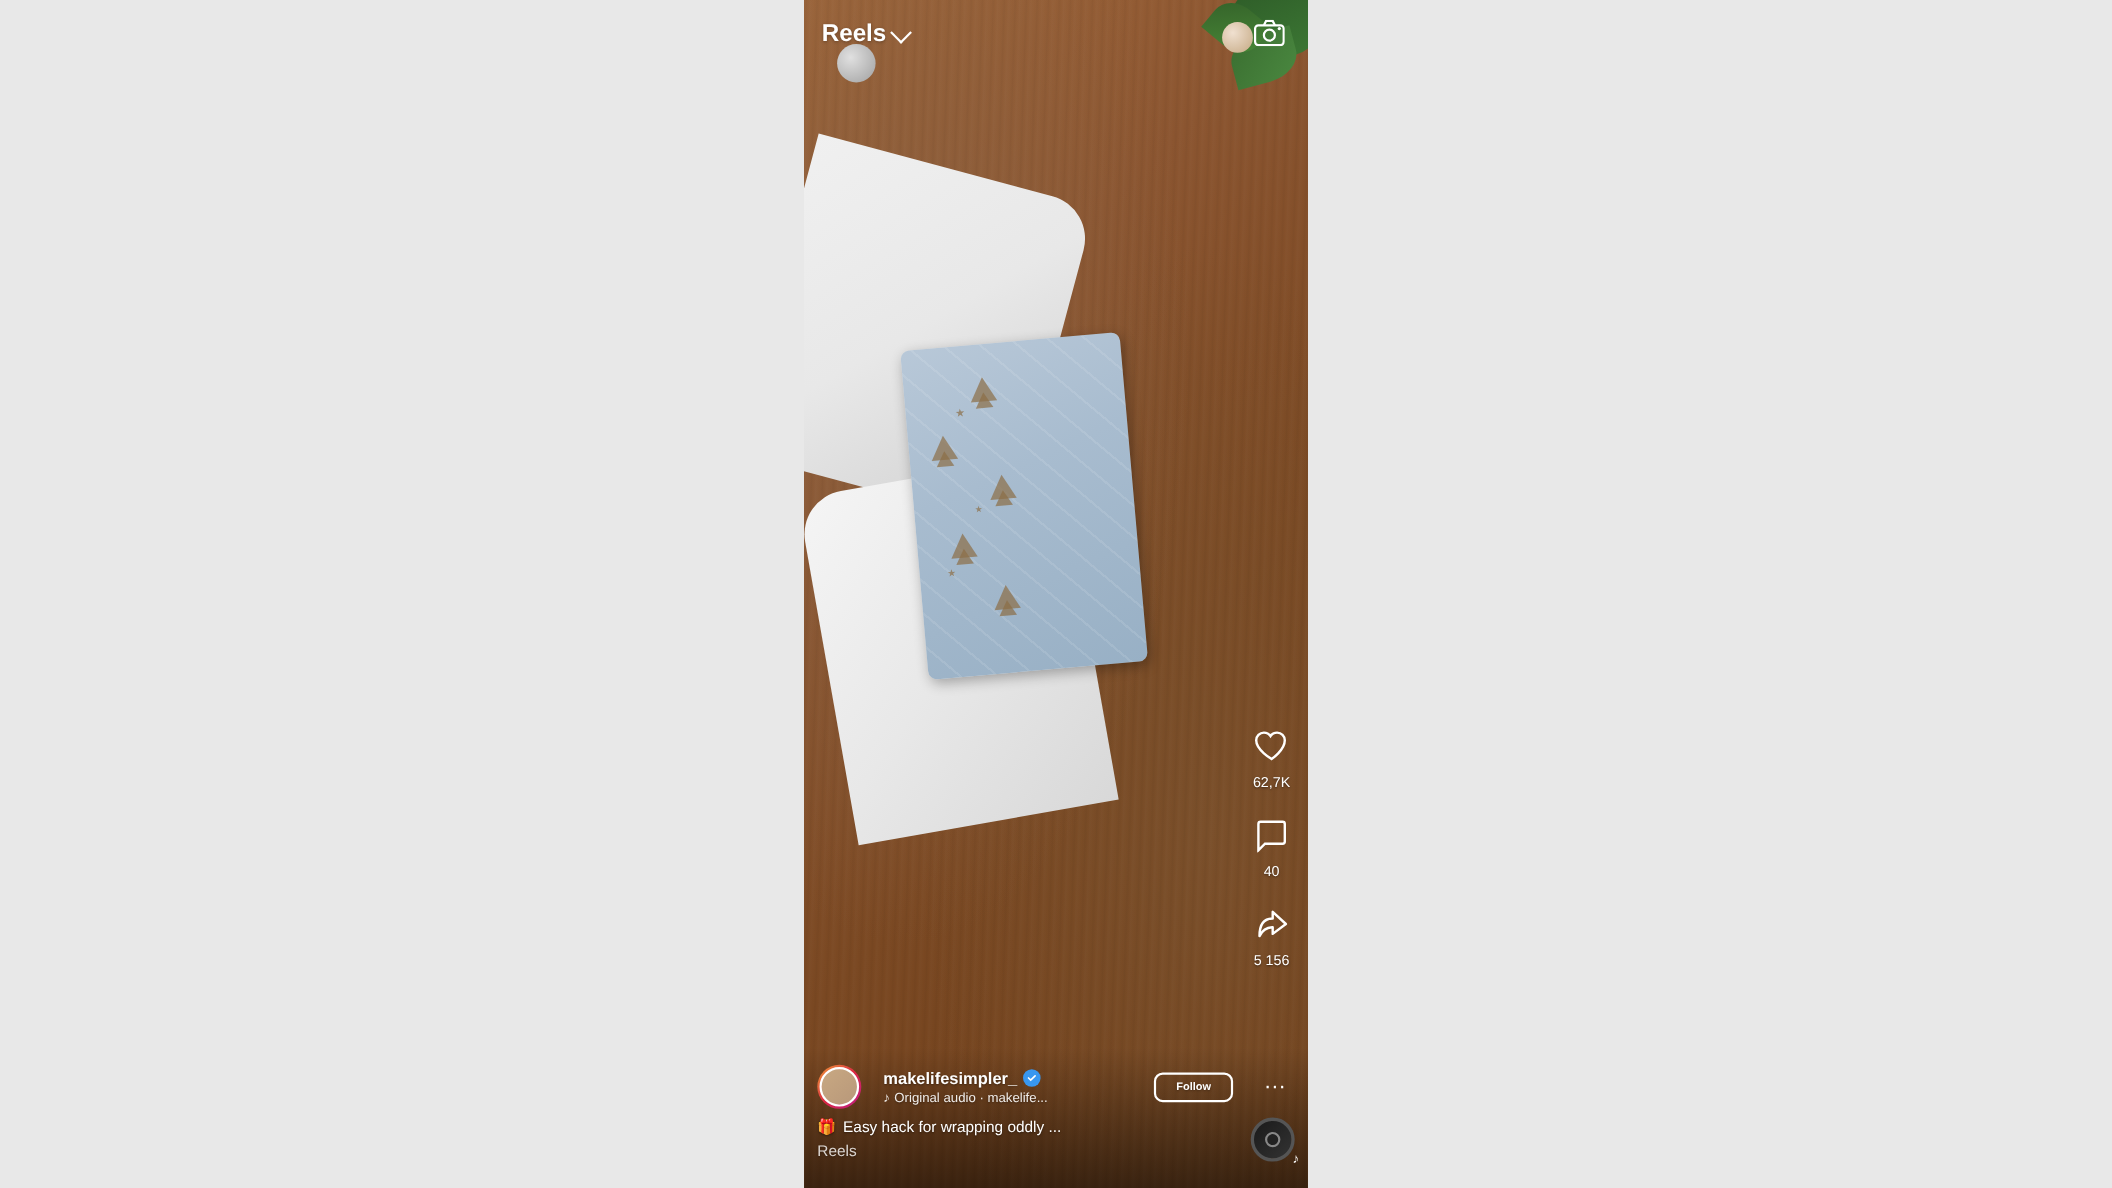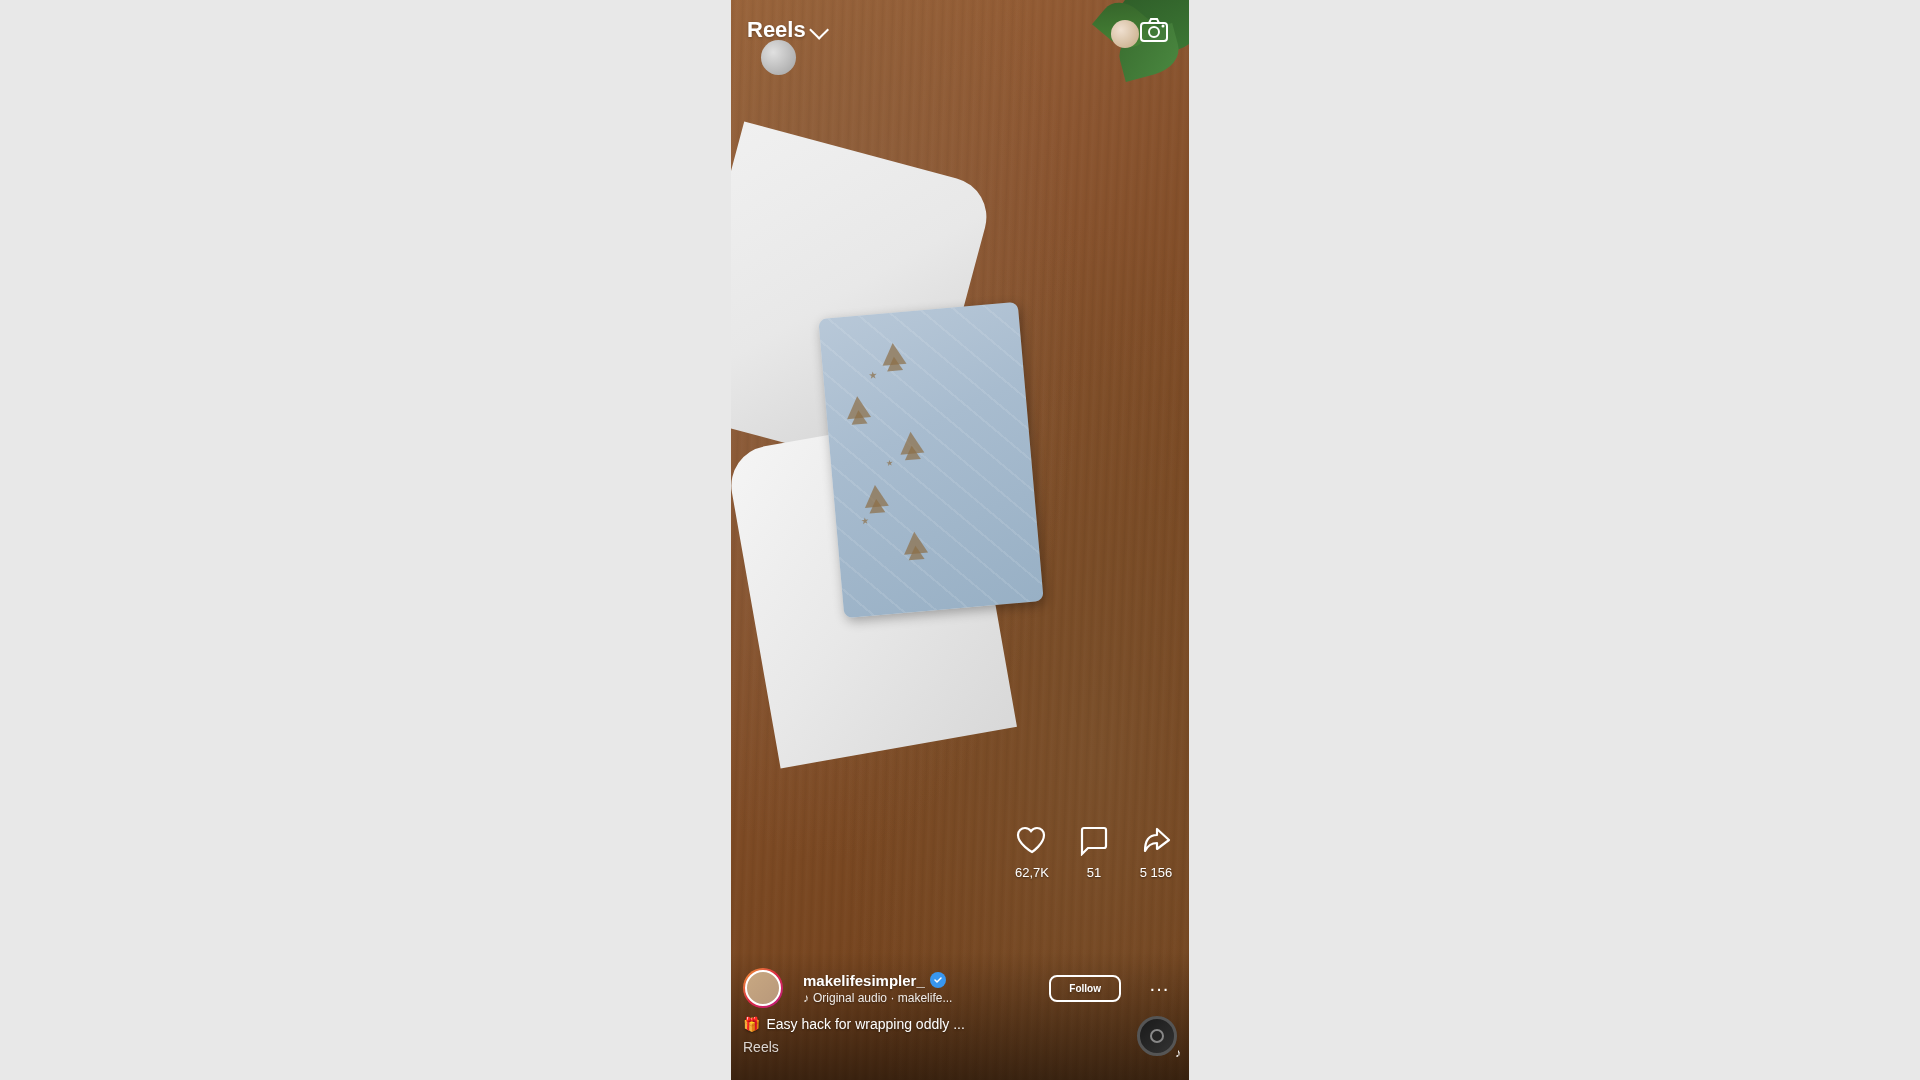--- a/index.html
+++ b/index.html
@@ -223,21 +223,21 @@
       color: #111;
       line-height: 1.3;
     }
 
     
     .action-buttons {
       position: absolute;
       right: 12px;
       bottom: 200px;
       display: flex;
-      flex-direction: row;
+      flex-direction: column;
       align-items: center;
       gap: 20px;
       z-index: 20;
     }
 
     .action-item {
       display: flex;
       flex-direction: column;
       align-items: center;
       gap: 4px;
@@ -509,21 +509,21 @@
         </div>
         <span class="action-count">62,7K</span>
       </div>
 
       <div class="action-item">
         <div class="action-icon">
           <svg width="32" height="32" viewBox="0 0 32 32" fill="none" xmlns="http://www.w3.org/2000/svg">
             <path d="M6 4H26C27.1 4 28 4.9 28 6V22C28 23.1 27.1 24 26 24H10L4 30V6C4 4.9 4.9 4 6 4Z" stroke="white" stroke-width="2.2" fill="none"></path>
           </svg>
         </div>
-        <span class="action-count">51</span>
+        <span class="action-count">40</span>
       </div>
 
       <div class="action-item">
         <div class="action-icon">
           <svg width="30" height="30" viewBox="0 0 30 30" fill="none" xmlns="http://www.w3.org/2000/svg">
             <path d="M28 15 L16 4 L16 10 C8 10 4 15 4 26 C7 20 11 18 16 18 L16 24 Z" stroke="white" stroke-width="2.2" fill="none" stroke-linejoin="round"></path>
           </svg>
         </div>
         <span class="action-count">5 156</span>
       </div>

